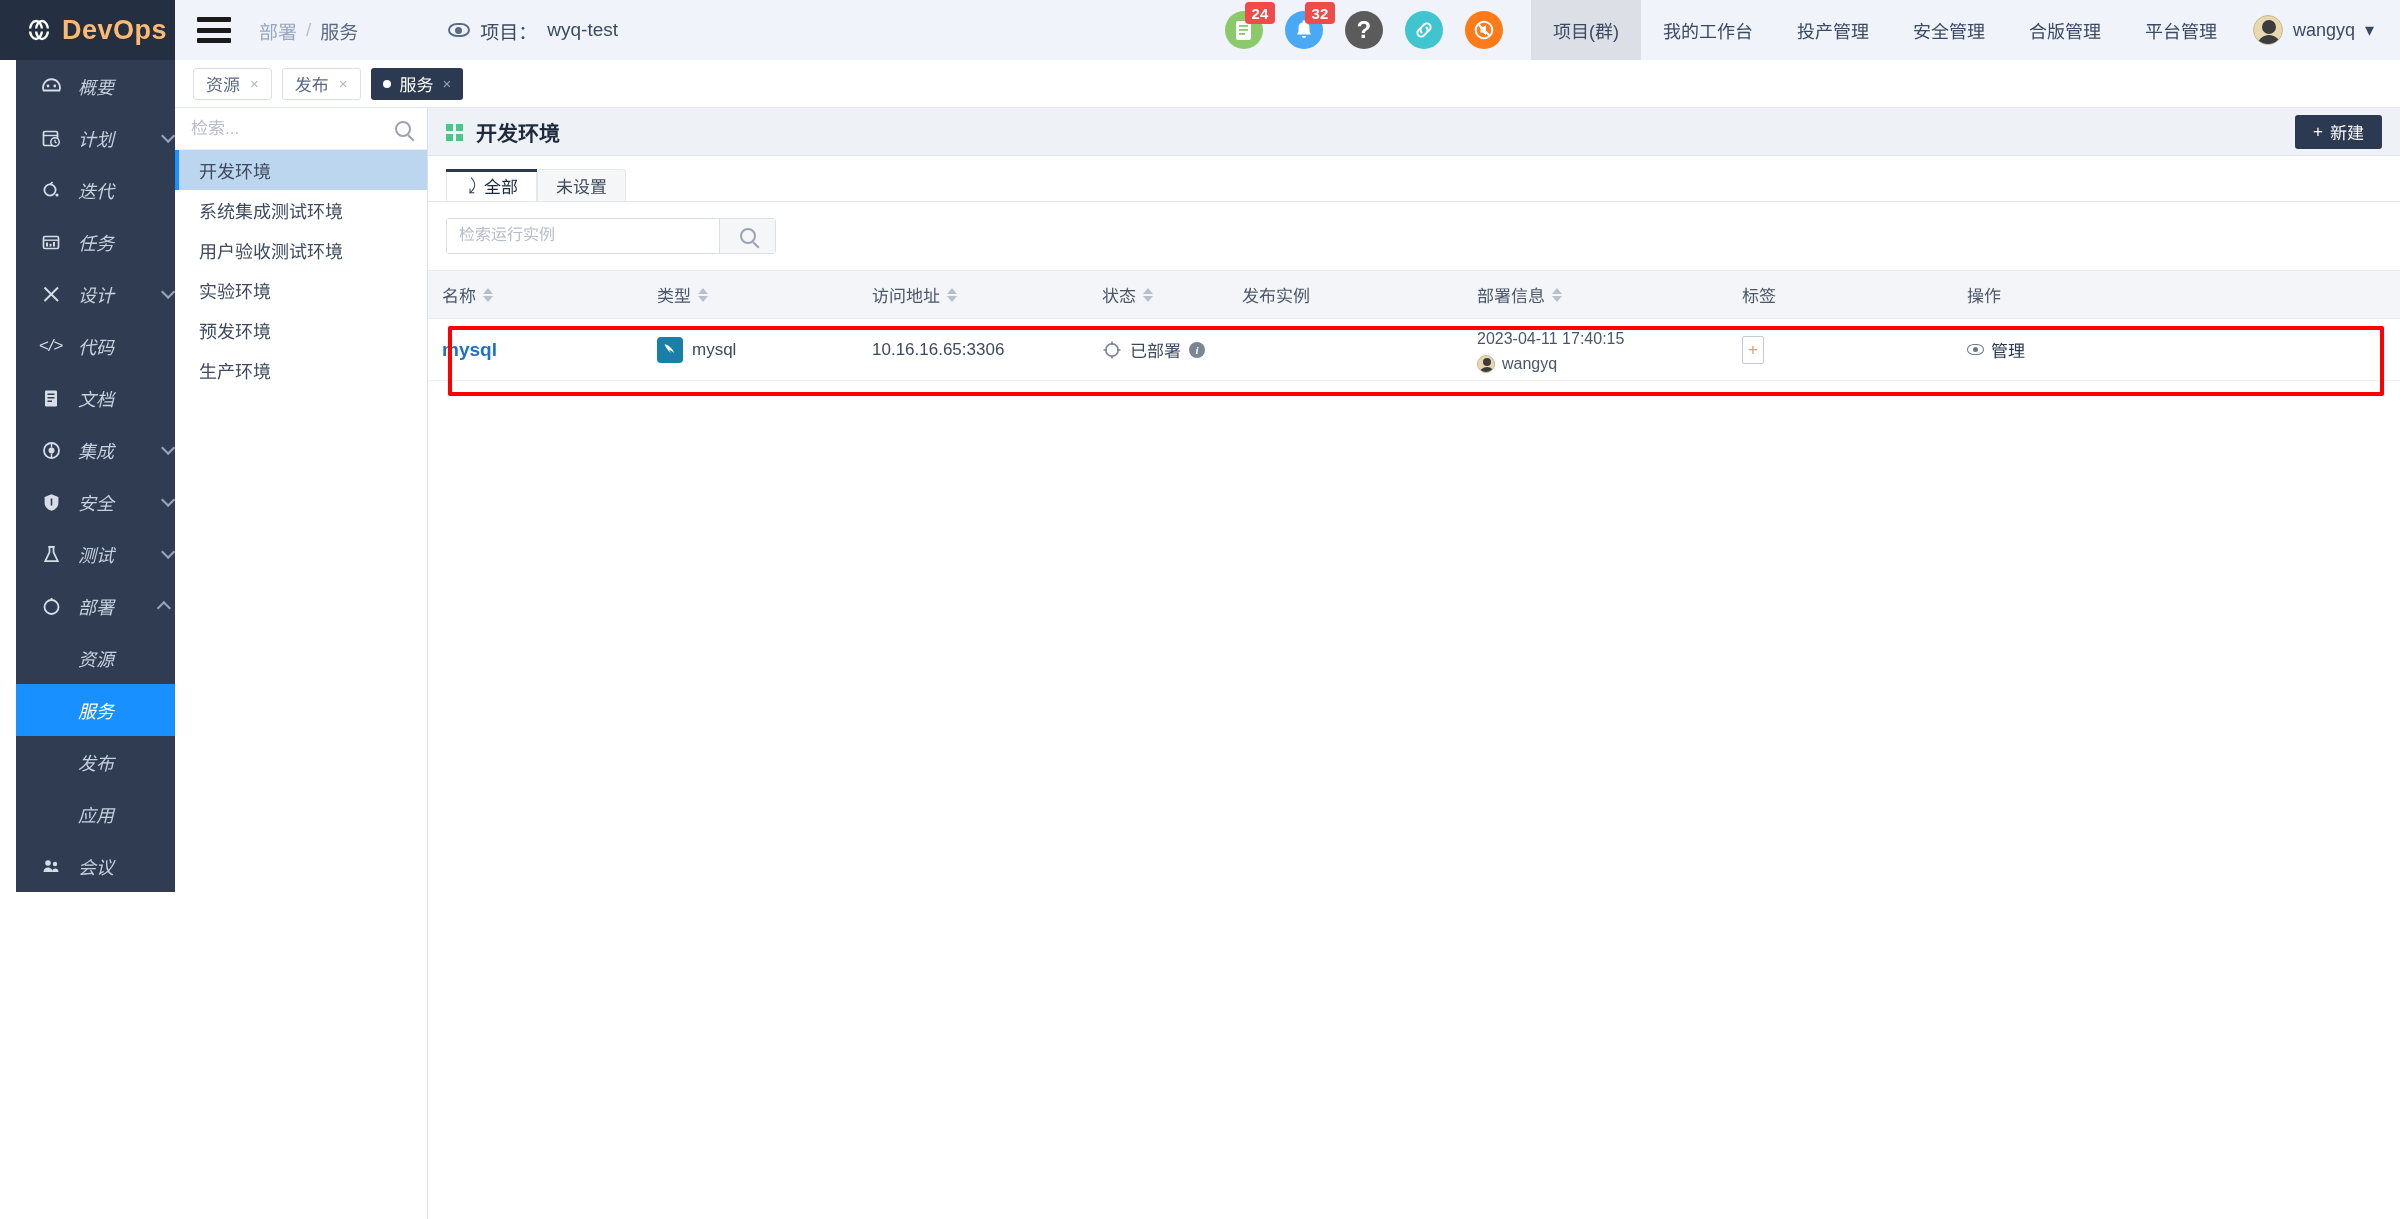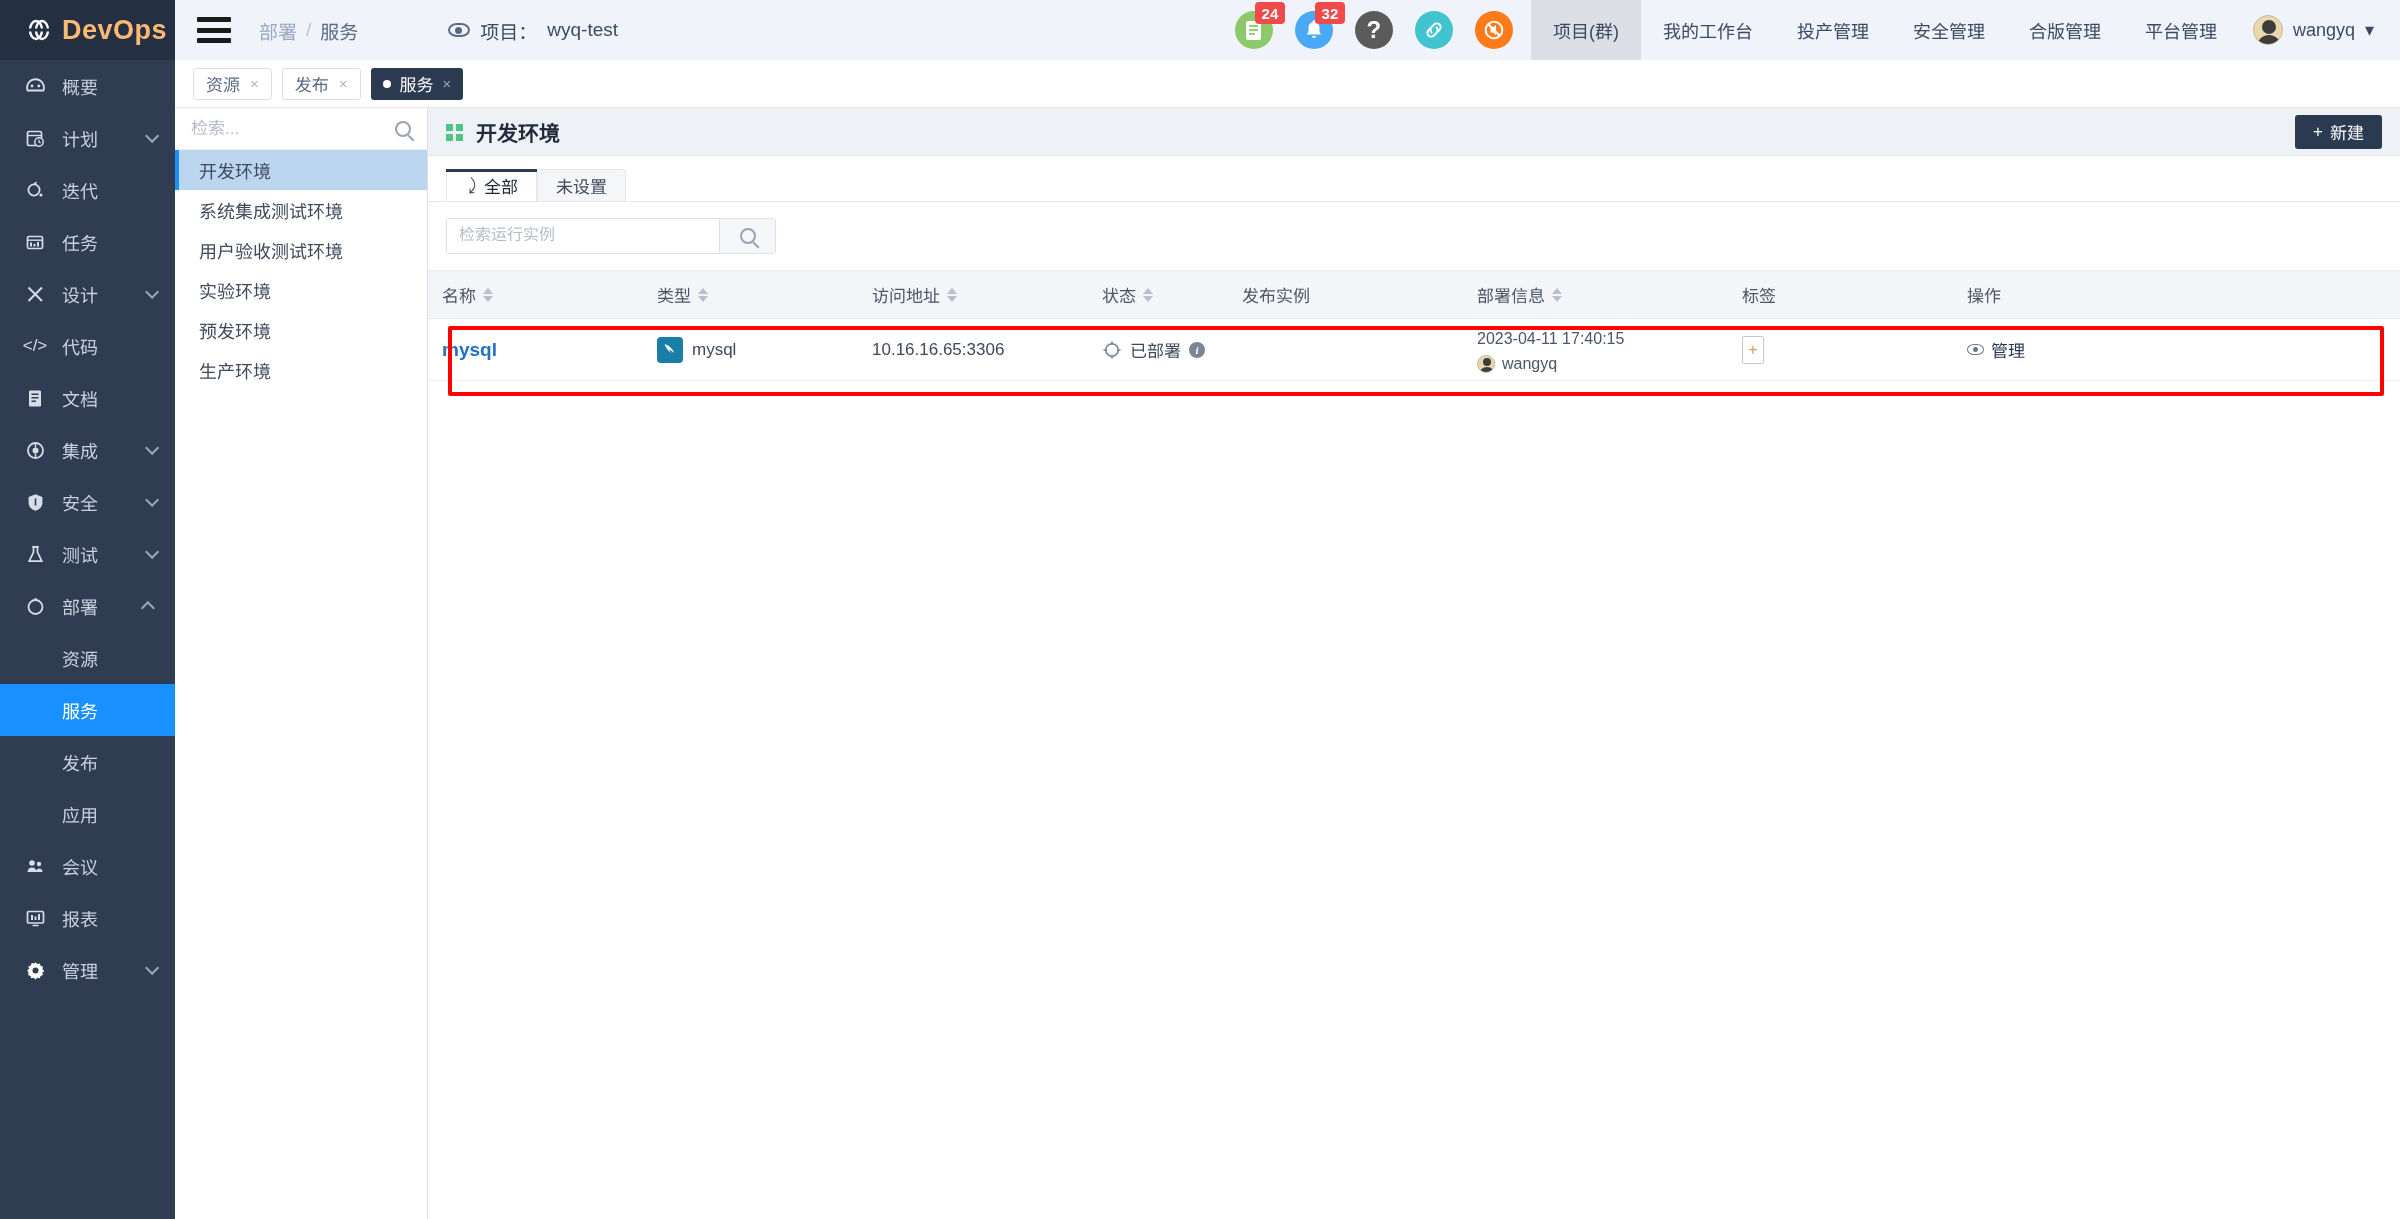--- a/index.html
+++ b/index.html
@@ -25,41 +25,41 @@
   .hamburger { width: 34px; height: 26px; display: flex; flex-direction: column; justify-content: space-between; cursor: pointer; flex: none; }
   .hamburger span { display: block; height: 5px; background: #1b1b1b; border-radius: 1px; }
   .crumb { margin-left: 28px; font-size: 19px; color: #9aa7c0; display: flex; align-items: center; gap: 9px; }
   .crumb .sep { color: #b9c2d4; }
   .crumb .cur { color: #5a6a86; }
   .project-chip { margin-left: 90px; font-size: 19px; color: #3b4a63; display: flex; align-items: center; gap: 10px; }
   .eye-ico { width: 22px; height: 14px; position: relative; display: inline-block; }
   .eye-ico::before { content:""; position:absolute; inset:0; border:2px solid #5a6a86; border-radius:50% 50% 50% 50% / 60% 60% 60% 60%; }
   .eye-ico::after { content:""; position:absolute; left:7px; top:3.5px; width:7px; height:7px; border-radius:50%; background:#5a6a86; }
 
-  .topbar-icons { margin-left: auto; display: flex; align-items: center; gap: 22px; padding-right: 18px; }
+  .topbar-icons { margin-left: auto; display: flex; align-items: center; gap: 22px; padding-right: 28px; }
   .cicon { width: 38px; height: 38px; border-radius: 50%; display: flex; align-items: center; justify-content: center; position: relative; color: #fff; cursor: pointer; }
   .badge {
     position: absolute; top: -9px; right: -12px; min-width: 30px; height: 22px; padding: 0 5px;
     background: #f04a4a; color: #fff; border-radius: 4px; font-size: 15px; font-weight: bold;
     display: flex; align-items: center; justify-content: center; line-height: 1;
   }
   .topnav { display: flex; align-items: stretch; height: 60px; }
   .topnav-item {
     display: flex; align-items: center; padding: 0 22px; font-size: 18px; color: #3b4a63; cursor: pointer;
   }
   .topnav-item.active { background: #dcdfe6; }
   .user-box { display: flex; align-items: center; gap: 10px; padding: 0 26px 0 14px; font-size: 18px; color: #3b4a63; cursor: pointer; }
   .avatar { width: 30px; height: 30px; border-radius: 50%; background: #e8d8b0; position: relative; overflow: hidden; flex: none; border: 1px solid #c9b98f; }
   .avatar::before { content:""; position:absolute; left:8px; top:4px; width:14px; height:14px; border-radius:50%; background:#3c3c3c; }
   .avatar::after { content:""; position:absolute; left:3px; top:19px; width:24px; height:16px; border-radius:12px 12px 0 0; background:#3c3c3c; }
 
   
   .sidebar {
-    position: absolute; top: 60px; left: 0; width: 175px; height: 1159px;
-    background: #2f3c51; overflow: hidden;
+    position: absolute; top: 60px; left: 16px; width: 175px; height: 832px;
+    background: #2f3c51; overflow: hidden; font-style: italic;
   }
   .side-item {
     height: 52px; display: flex; align-items: center; color: #c8d0de; font-size: 18px;
     padding-left: 22px; cursor: pointer; position: relative;
   }
   .side-item .sico { width: 26px; display: flex; align-items: center; justify-content: center; flex: none; color: #d6dce8; }
   .side-item .slabel { margin-left: 14px; }
   .side-item .chev { position: absolute; right: 20px; width: 10px; height: 10px; border-right: 2px solid #9aa5b8; border-bottom: 2px solid #9aa5b8; transform: rotate(45deg) translateY(-3px); }
   .side-item .chev.up { transform: rotate(-135deg) translateY(-3px); }
   .side-sub { height: 52px; display: flex; align-items: center; color: #c8d0de; font-size: 18px; padding-left: 62px; cursor: pointer; }

